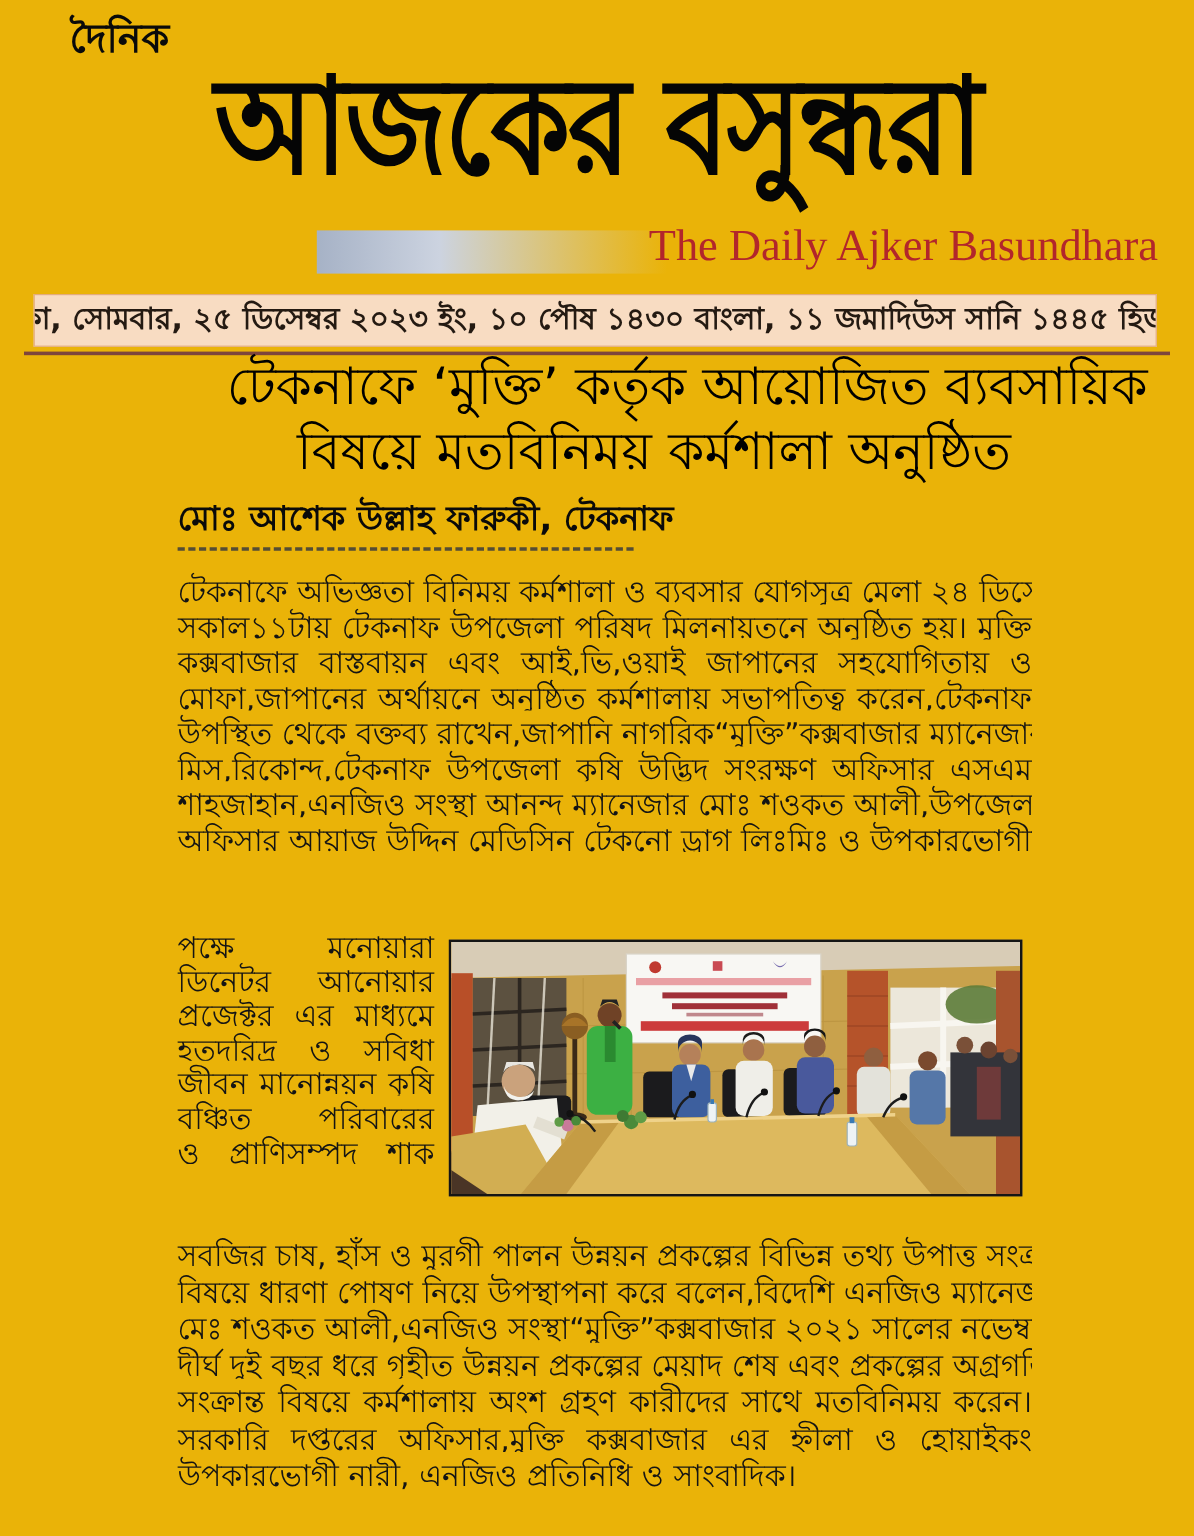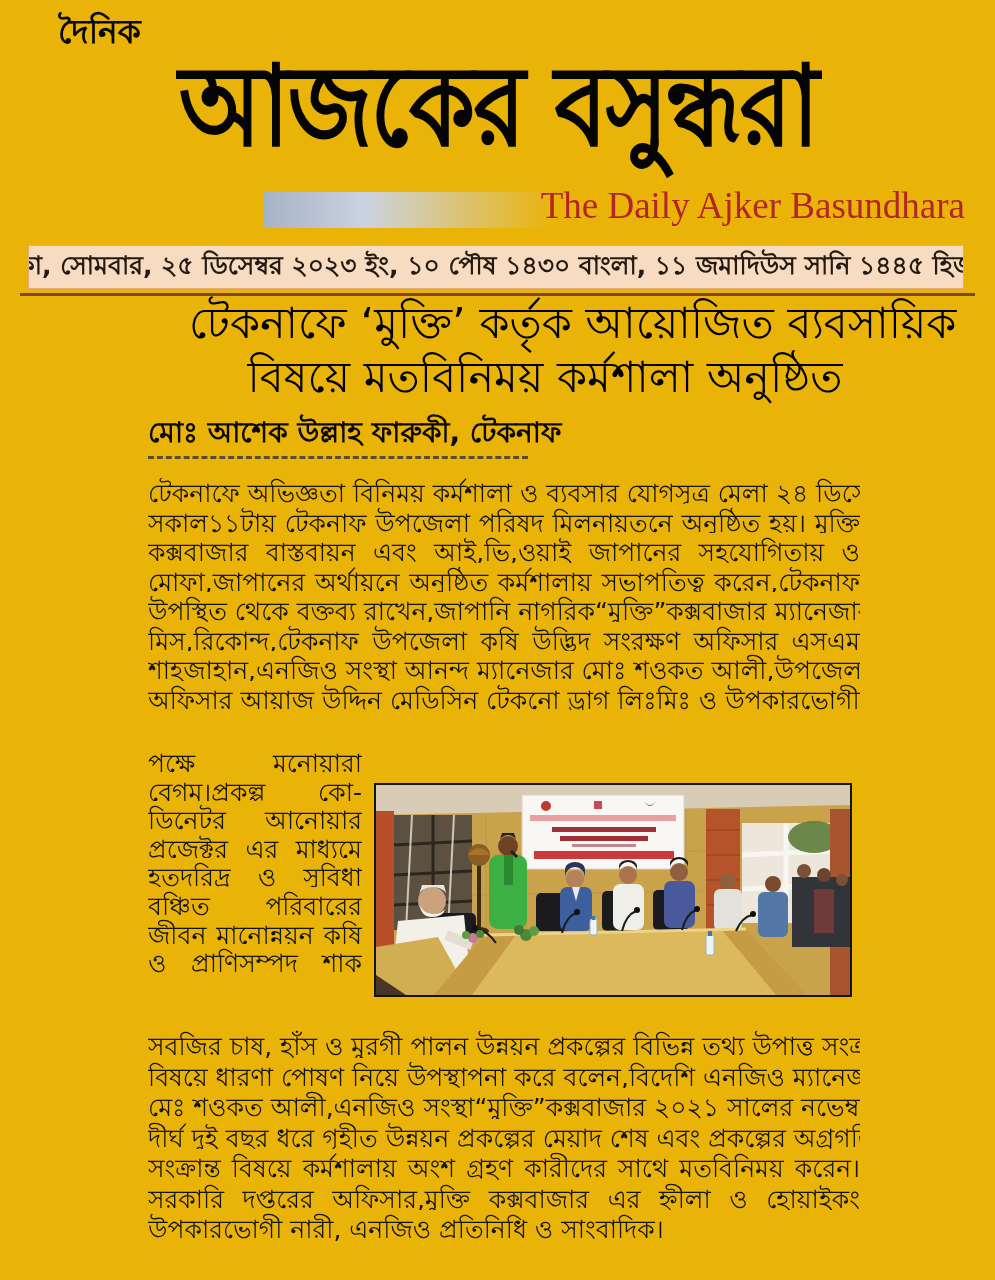--- a/index.html
+++ b/index.html
@@ -28,21 +28,21 @@
   
   .headline{left:142px;top:296px;width:712px;text-align:center;font-size:43px;font-weight:400;
             line-height:54px;color:#000;margin-left:47px;}
   .headline div{white-space:nowrap;}
   .byline{left:148px;top:411px;font-size:28px;font-weight:bold;color:#0a0a0a;white-space:nowrap;}
   .byline-rule{left:148px;top:456px;width:380px;height:0;border-top:3px dashed #3c3c3c;opacity:.85;}
 
   
   .block{font-size:25px;color:#141414;}
   .block-top{left:148px;top:474px;width:712px;}
-  .block-wrap{left:148px;top:744px;width:214px;}
+  .block-wrap{left:148px;top:770px;width:214px;}
   .block-bottom{left:148px;top:1027px;width:712px;}
   .bl{height:29.5px;text-align:justify;text-align-last:justify;white-space:nowrap;overflow:hidden;}
   .block-wrap .bl{height:28.6px;}
   .block-bottom .bl{height:30.5px;}
   .bl.last{text-align-last:left;}
 
   
   .photo{left:374px;top:783px;width:474px;height:210px;border:2px solid #151515;background:#c9a24c;}
   .photo svg{display:block;}
 </style>
@@ -77,26 +77,25 @@
     <div class="bl">কক্সবাজার বাস্তবায়ন এবং আই,ভি,ওয়াই জাপানের সহযোগিতায় ও</div>
     <div class="bl">মোফা,জাপানের অর্থায়নে অনুষ্ঠিত কর্মশালায় সভাপতিত্ব করেন,টেকনাফ</div>
     <div class="bl">উপস্থিত থেকে বক্তব্য রাখেন,জাপানি নাগরিক“মুক্তি”কক্সবাজার ম্যানেজার</div>
     <div class="bl">মিস,রিকোন্দ,টেকনাফ উপজেলা কৃষি উদ্ভিদ সংরক্ষণ অফিসার এসএম</div>
     <div class="bl">শাহজাহান,এনজিও সংস্থা আনন্দ ম্যানেজার মোঃ শওকত আলী,উপজেলা</div>
     <div class="bl">অফিসার আয়াজ উদ্দিন মেডিসিন টেকনো ড্রাগ লিঃমিঃ ও উপকারভোগীদের</div>
   </div>
 
   <div class="abs block block-wrap">
     <div class="bl">পক্ষে মনোয়ারা</div>
-    <div class="bl">বেগম।প্রকল্প কো-</div>
     <div class="bl">ডিনেটর আনোয়ার</div>
     <div class="bl">প্রজেক্টর এর মাধ্যমে</div>
     <div class="bl">হতদরিদ্র ও সুবিধা</div>
+    <div class="bl">জীবন মানোন্নয়ন কৃষি</div>
     <div class="bl">বঞ্চিত পরিবারের</div>
-    <div class="bl">জীবন মানোন্নয়ন কৃষি</div>
     <div class="bl">ও প্রাণিসম্পদ শাক</div>
   </div>
 
   <div class="abs block block-bottom">
     <div class="bl">সবজির চাষ, হাঁস ও মুরগী পালন উন্নয়ন প্রকল্পের বিভিন্ন তথ্য উপাত্ত সংক্রান্ত</div>
     <div class="bl">বিষয়ে ধারণা পোষণ নিয়ে উপস্থাপনা করে বলেন,বিদেশি এনজিও ম্যানেজার</div>
     <div class="bl">মেঃ শওকত আলী,এনজিও সংস্থা“মুক্তি”কক্সবাজার ২০২১ সালের নভেম্বর</div>
     <div class="bl">দীর্ঘ দুই বছর ধরে গৃহীত উন্নয়ন প্রকল্পের মেয়াদ শেষ এবং প্রকল্পের অগ্রগতি</div>
     <div class="bl">সংক্রান্ত বিষয়ে কর্মশালায় অংশ গ্রহণ কারীদের সাথে মতবিনিময় করেন।</div>
     <div class="bl">সরকারি দপ্তরের অফিসার,মুক্তি কক্সবাজার এর হ্নীলা ও হোয়াইকং</div>

